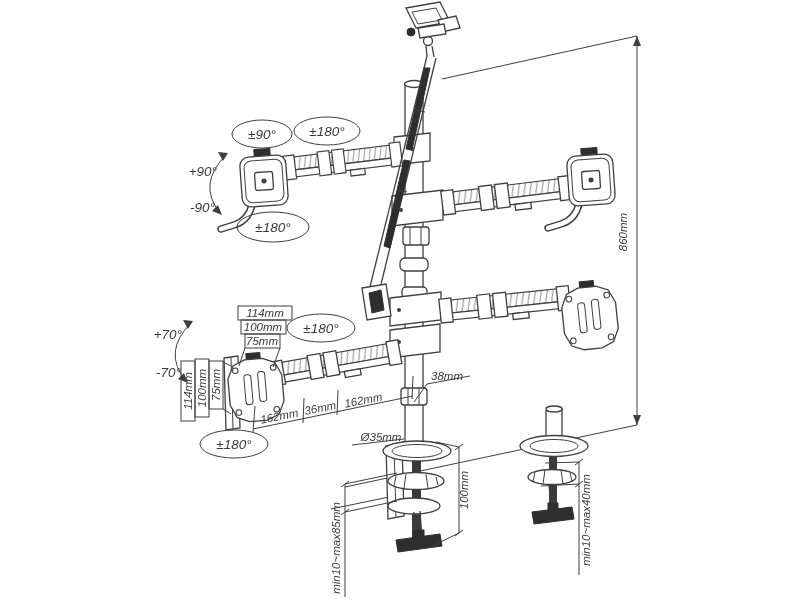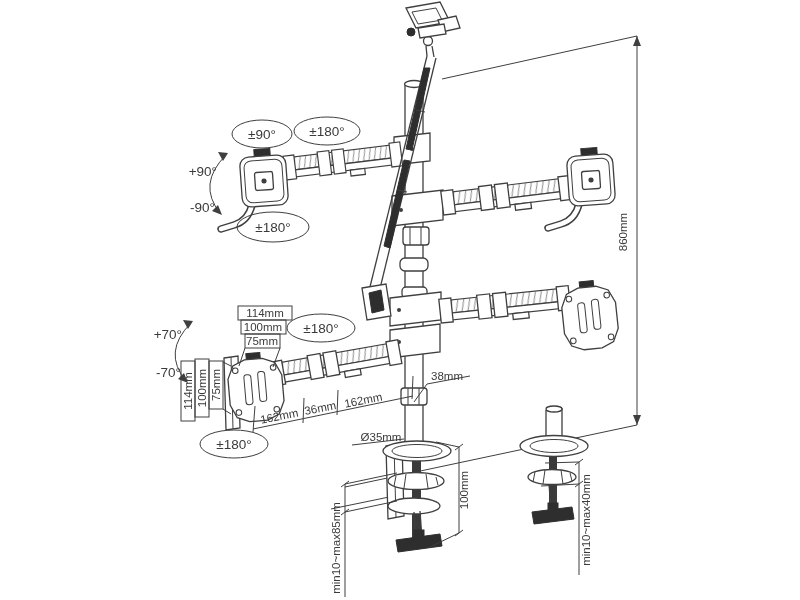--- a/index.html
+++ b/index.html
@@ -1,17 +1,17 @@
 <!DOCTYPE html>
 <html><head>
 <meta charset="utf-8">
 <style>
   html,body{margin:0;padding:0;background:#fff;}
   .stage{width:800px;height:600px;background:#fff;position:relative;overflow:hidden;
-         font-family:"Liberation Sans", sans-serif;}
+         font-family:"Liberation Sans", sans-serif;font-style:italic;}
   svg{display:block;}
   .lbl{font-family:"Liberation Sans", sans-serif;fill:#3b3b3b;}
   .lbl-deg{font-size:13.5px;}
   .lbl-mm{font-size:11.5px;}
   .ln{stroke:#3f3f3f;fill:none;}
   .thin{stroke-width:1;}
   .mid{stroke-width:1.3;}
   .part{fill:#ffffff;stroke:#3f3f3f;stroke-width:1.3;}
   .dark{fill:#2e2e2e;stroke:#2e2e2e;}
 </style>

